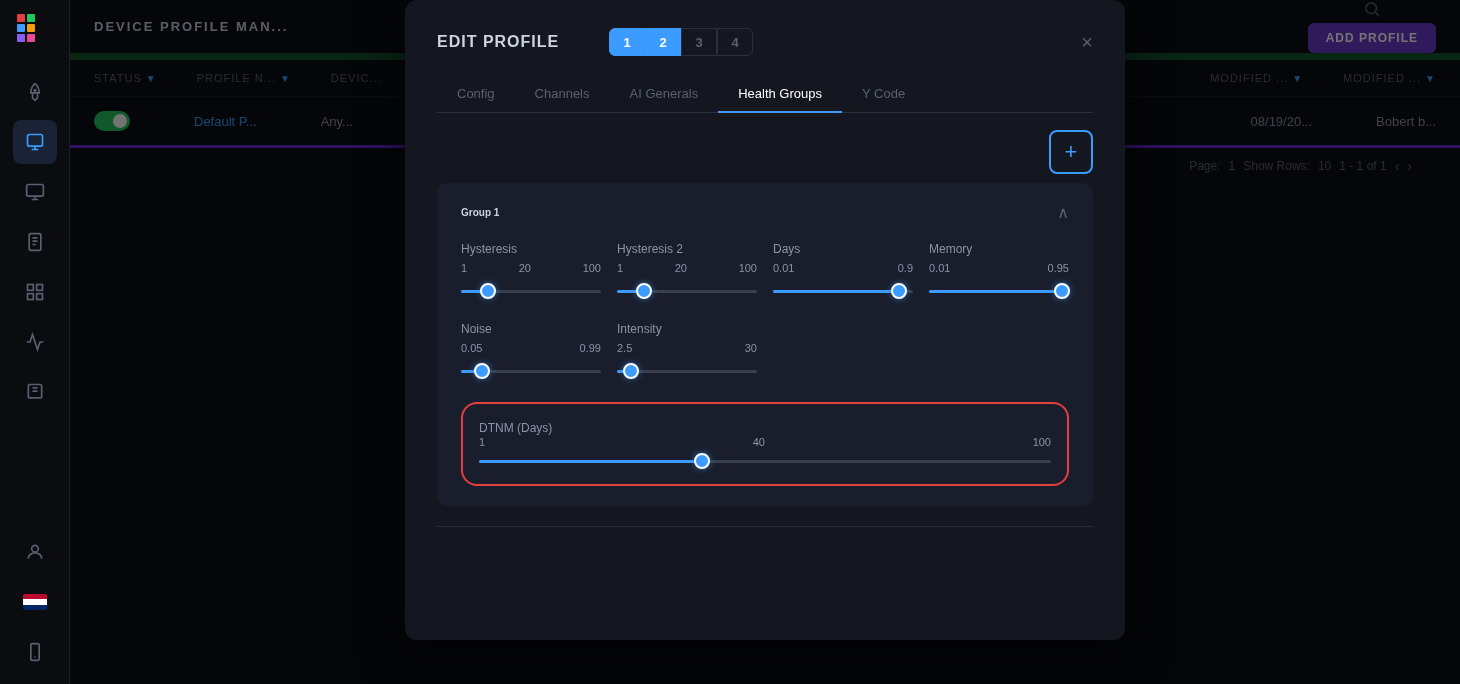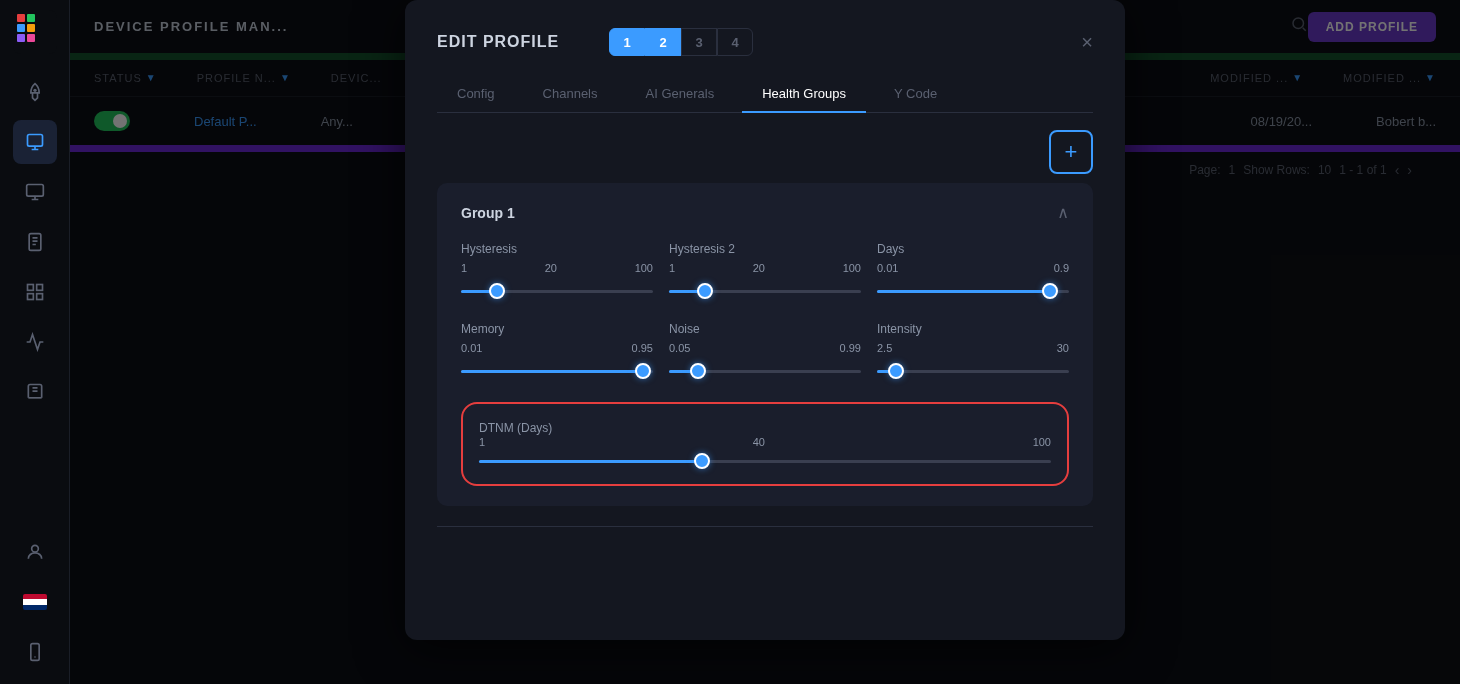--- a/index.html
+++ b/index.html
@@ -82,20 +82,21 @@
       color: #c8d0de;
       font-size: 13px;
       font-weight: 600;
       letter-spacing: 2px;
       text-transform: uppercase;
     }
     .topbar-actions {
       margin-left: auto;
       display: flex;
       align-items: center;
+      flex-direction: column;
     }
     .search-icon-btn {
       background: none;
       border: none;
       color: #5a6070;
       font-size: 18px;
       cursor: pointer;
     }
     .add-profile-btn {
       background: #6c3bcc;
@@ -115,21 +116,21 @@
       display: flex;
       align-items: center;
       padding: 12px 24px;
       border-bottom: 1px solid #1a1e27;
       gap: 40px;
       font-size: 11px;
       color: #5a6070;
       letter-spacing: 1px;
       text-transform: uppercase;
     }
-    .table-header span { display: flex; align-items: flex-start; gap: 4px; }
+    .table-header span { display: flex; align-items: flex-end; gap: 4px; }
     .filter-icon { font-size: 10px; color: #3b9bff; }
 
     
     .table-row {
       display: flex;
       align-items: center;
       padding: 14px 24px;
       gap: 64px;
       font-size: 13px;
       color: #8a94a6;
@@ -232,21 +233,21 @@
       background: none;
       border: none;
       color: #5a6070;
       font-size: 20px;
       cursor: pointer;
     }
 
     
     .modal-tabs {
       display: flex;
-      gap: 8px;
+      gap: 0;
       border-bottom: 1px solid #2a2f3e;
       margin-bottom: 20px;
     }
     .modal-tab {
       padding: 10px 20px;
       font-size: 13px;
       color: #5a6070;
       cursor: pointer;
       border-bottom: 2px solid transparent;
       margin-bottom: -1px;
@@ -278,36 +279,36 @@
       padding: 20px 24px;
       margin-top: 70px;
     }
     .group-header {
       display: flex;
       align-items: center;
       justify-content: space-between;
       margin-bottom: 20px;
     }
     .group-title {
-      font-size: 14px;
+      font-size: 10px;
       font-weight: 600;
       color: #cdd4e0;
     }
     .chevron-up {
       color: #5a6070;
       font-size: 16px;
       cursor: pointer;
       background: none;
       border: none;
     }
 
     
     .sliders-grid {
       display: grid;
-      grid-template-columns: 1fr 1fr 1fr;
+      grid-template-columns: 1fr 1fr 1fr 1fr;
       gap: 22px 16px;
     }
     .slider-group {
       display: flex;
       flex-direction: column;
       gap: 4px;
     }
     .slider-label {
       font-size: 12px;
       color: #8a94a6;
@@ -471,21 +472,21 @@
   </div>
 
   <div class="table-row">
     <div class="toggle-on"></div>
     <span class="profile-link">Default P...</span>
     <span>Any...</span>
     <span style="margin-left:auto">08/19/20...</span>
     <span>Bobert b...</span>
   </div>
 
-  <div style="display:flex; align-items:center; padding: 10px 24px; border-top:7px solid #6d28d9;">
+  <div style="display:flex; align-items:center; padding: 10px 24px; border-top:3px solid #6d28d9;">
     <div class="pagination">
       <span>Page:</span>
       <span>1</span>
       <span>Show Rows:</span>
       <span>10</span>
       <span>1 - 1 of 1</span>
       <button class="pagination-btn">‹</button>
       <button class="pagination-btn">›</button>
     </div>
   </div>

